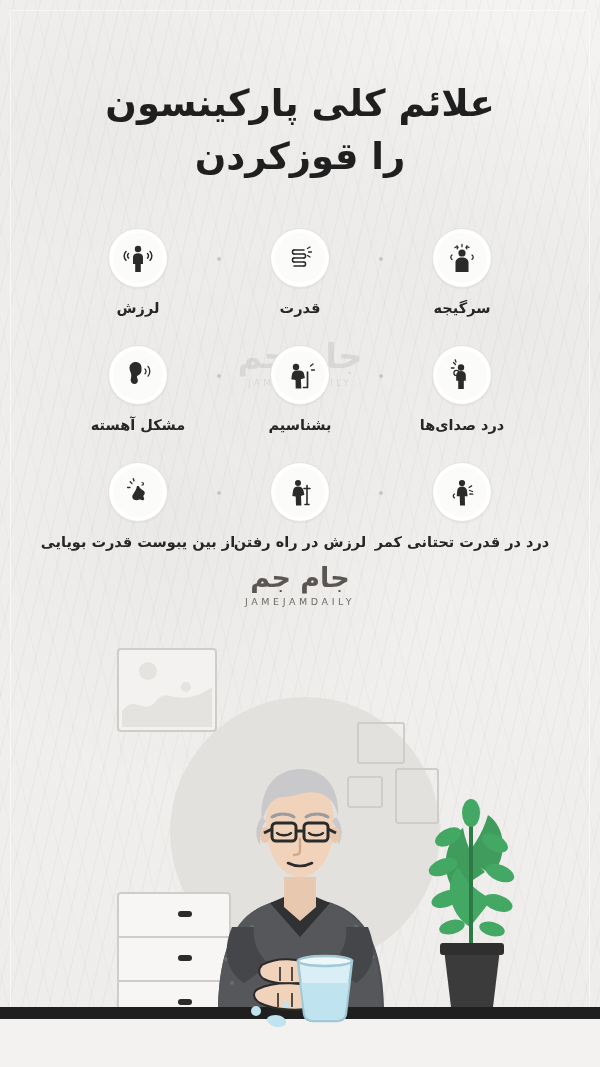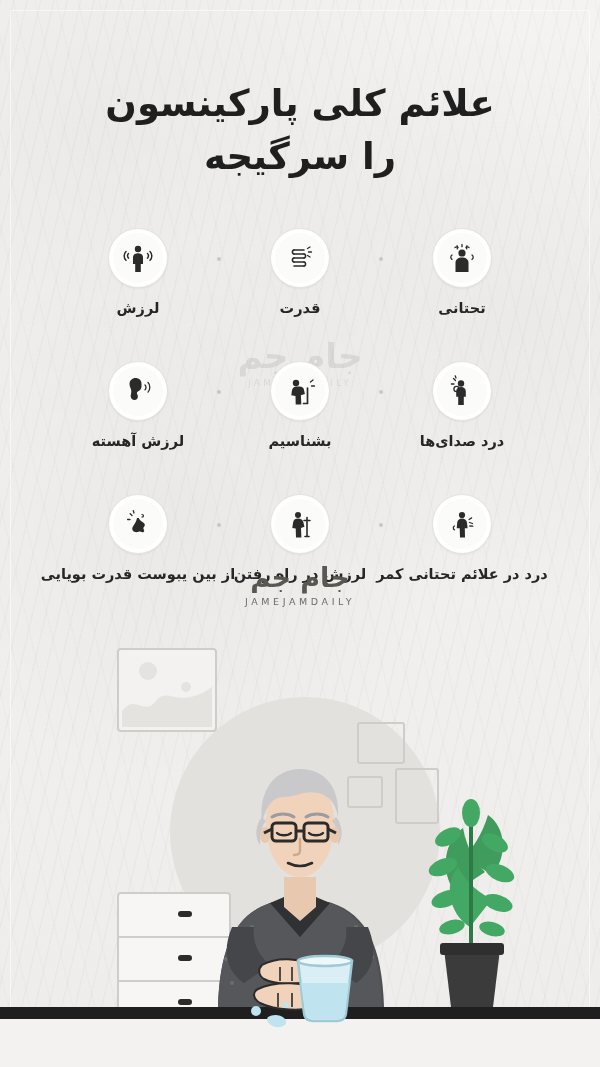--- a/index.html
+++ b/index.html
@@ -53,21 +53,21 @@
     color: #1f1f1f;
     letter-spacing: 0px;
   }
 
   
   .grid {
     position: absolute;
     top: 228px; left: 0; right: 0;
     display: flex;
     flex-direction: column;
-    gap: 16px;
+    gap: 0px;
   }
   .row {
     display: flex;
     flex-direction: row-reverse;
     justify-content: center;
     align-items: flex-start;
     height: 117px;
   }
   .cell {
     width: 158px;
@@ -153,21 +153,21 @@
 </style>
 </head>
 <body>
 
 <div class="poster">
   <div class="texture"></div>
   <div class="inner-frame"></div>
 
   <div class="title-wrap">
     <div class="title-line">علائم کلی پارکینسون</div>
-    <div class="title-line">را سرگیجه</div>
+    <div class="title-line">را قوزکردن</div>
   </div>
 
   <div class="wm-center">
     <div class="wm-logo">جام جم</div>
     <div class="wm-sub">JAMEJAMDAILY</div>
   </div>
 
   <div class="grid">
 
     <div class="row">
@@ -203,34 +203,34 @@
           <svg width="34" height="34" viewBox="0 0 34 34" fill="none" stroke="#2b2b2b" stroke-width="1.5" stroke-linecap="round">
             <circle cx="17" cy="12" r="3.6" fill="#2b2b2b" stroke="none"></circle>
             <path d="M17 16.5c-4 0-6.5 2-6.5 5.2V31h13v-9.3c0-3.2-2.5-5.2-6.5-5.2z" fill="#2b2b2b" stroke="none"></path>
             <path d="M10 6.5c1.6-1.2 3.2-0.2 2.2 1.4" stroke-width="1.3"></path>
             <path d="M24 6.5c-1.6-1.2-3.2-0.2-2.2 1.4" stroke-width="1.3"></path>
             <path d="M17 3.5v2.2M12 4.8l1 1.8M22 4.8l-1 1.8" stroke-width="1.3"></path>
             <path d="M7 14c-1.6 1-1.6 3.4 0 4.4" stroke-width="1.3"></path>
             <path d="M27 14c1.6 1 1.6 3.4 0 4.4" stroke-width="1.3"></path>
           </svg>
         </div>
-        <div class="cell-label">تحتانی</div>
+        <div class="cell-label">سرگیجه</div>
       </div>
     </div>
 
     <div class="row">
       <div class="cell">
         <div class="bubble">
           <svg width="34" height="34" viewBox="0 0 34 34" fill="none" stroke="#2b2b2b" stroke-width="1.6" stroke-linecap="round">
             <path d="M20.5 9.5c0-3.3-2.7-5.5-6-5.5s-6 2.4-6 6c0 3 1.8 4.4 1.8 7.2 0 2.4-.6 3.1-.6 5 0 2.4 1.8 3.8 3.8 3.8 2.2 0 3.4-1.5 3.4-3.4 0-1.6-1-2.4-1-3.6 0-1.2 1-1.8 2.2-2.3 1.4-.6 2.4-2.2 2.4-4.1" fill="#2b2b2b" stroke="none"></path>
             <path d="M24 11c1.3 1.2 1.3 3.6 0 4.8" stroke-width="1.3"></path>
             <path d="M27 8.5c2.4 2.3 2.4 7.2 0 9.6" stroke-width="1.3"></path>
           </svg>
         </div>
-        <div class="cell-label">لرزش آهسته</div>
+        <div class="cell-label">مشکل آهسته</div>
       </div>
 
       <div class="dot"></div>
 
       <div class="cell">
         <div class="bubble">
           <svg width="34" height="34" viewBox="0 0 34 34" fill="none" stroke="#2b2b2b" stroke-width="1.5" stroke-linecap="round">
             <circle cx="13" cy="9" r="3.2" fill="#2b2b2b" stroke="none"></circle>
             <path d="M13.5 12.5c-2.6 0-4.3 1.8-4.6 4.2l-.6 4.6 4.2.8.2 8.4h5.6l-.4-9.2 4-1.2-1-4.6c-.5-2-2.4-2.9-4.2-2.9z" fill="#2b2b2b" stroke="none"></path>
             <path d="M24.5 14v15.5M24.5 29.5h-4" stroke-width="1.7"></path>
@@ -284,21 +284,21 @@
 
       <div class="cell">
         <div class="bubble">
           <svg width="34" height="34" viewBox="0 0 34 34" fill="none" stroke="#2b2b2b" stroke-width="1.5" stroke-linecap="round">
             <circle cx="17" cy="8" r="3.1" fill="#2b2b2b" stroke="none"></circle>
             <path d="M17 11.6c-2.8 0-4.6 1.7-4.8 4.2l-.5 5.4h3l.3 9.4h5l-.2-9.4h2.8l-.6-5.4c-.3-2.5-2.2-4.2-5-4.2z" fill="#2b2b2b" stroke="none"></path>
             <path d="M24.5 15.5l3 1M24.8 19l3 .2M24 12.5l2.6-1.6" stroke-width="1.3"></path>
             <path d="M9.5 19c-1.6.8-1.6 3 0 3.8" stroke-width="1.3"></path>
           </svg>
         </div>
-        <div class="cell-label">درد در علائم تحتانی کمر</div>
+        <div class="cell-label">درد در قدرت تحتانی کمر</div>
       </div>
     </div>
   </div>
 
   <div class="brand">
     <div class="brand-logo">جام جم</div>
     <div class="brand-sub">JAMEJAMDAILY</div>
   </div>
 
   <div class="illo">

